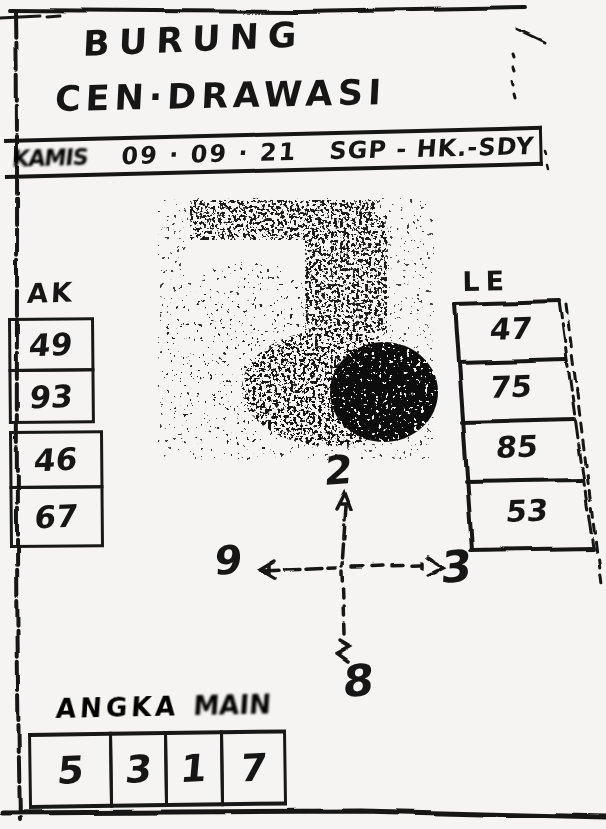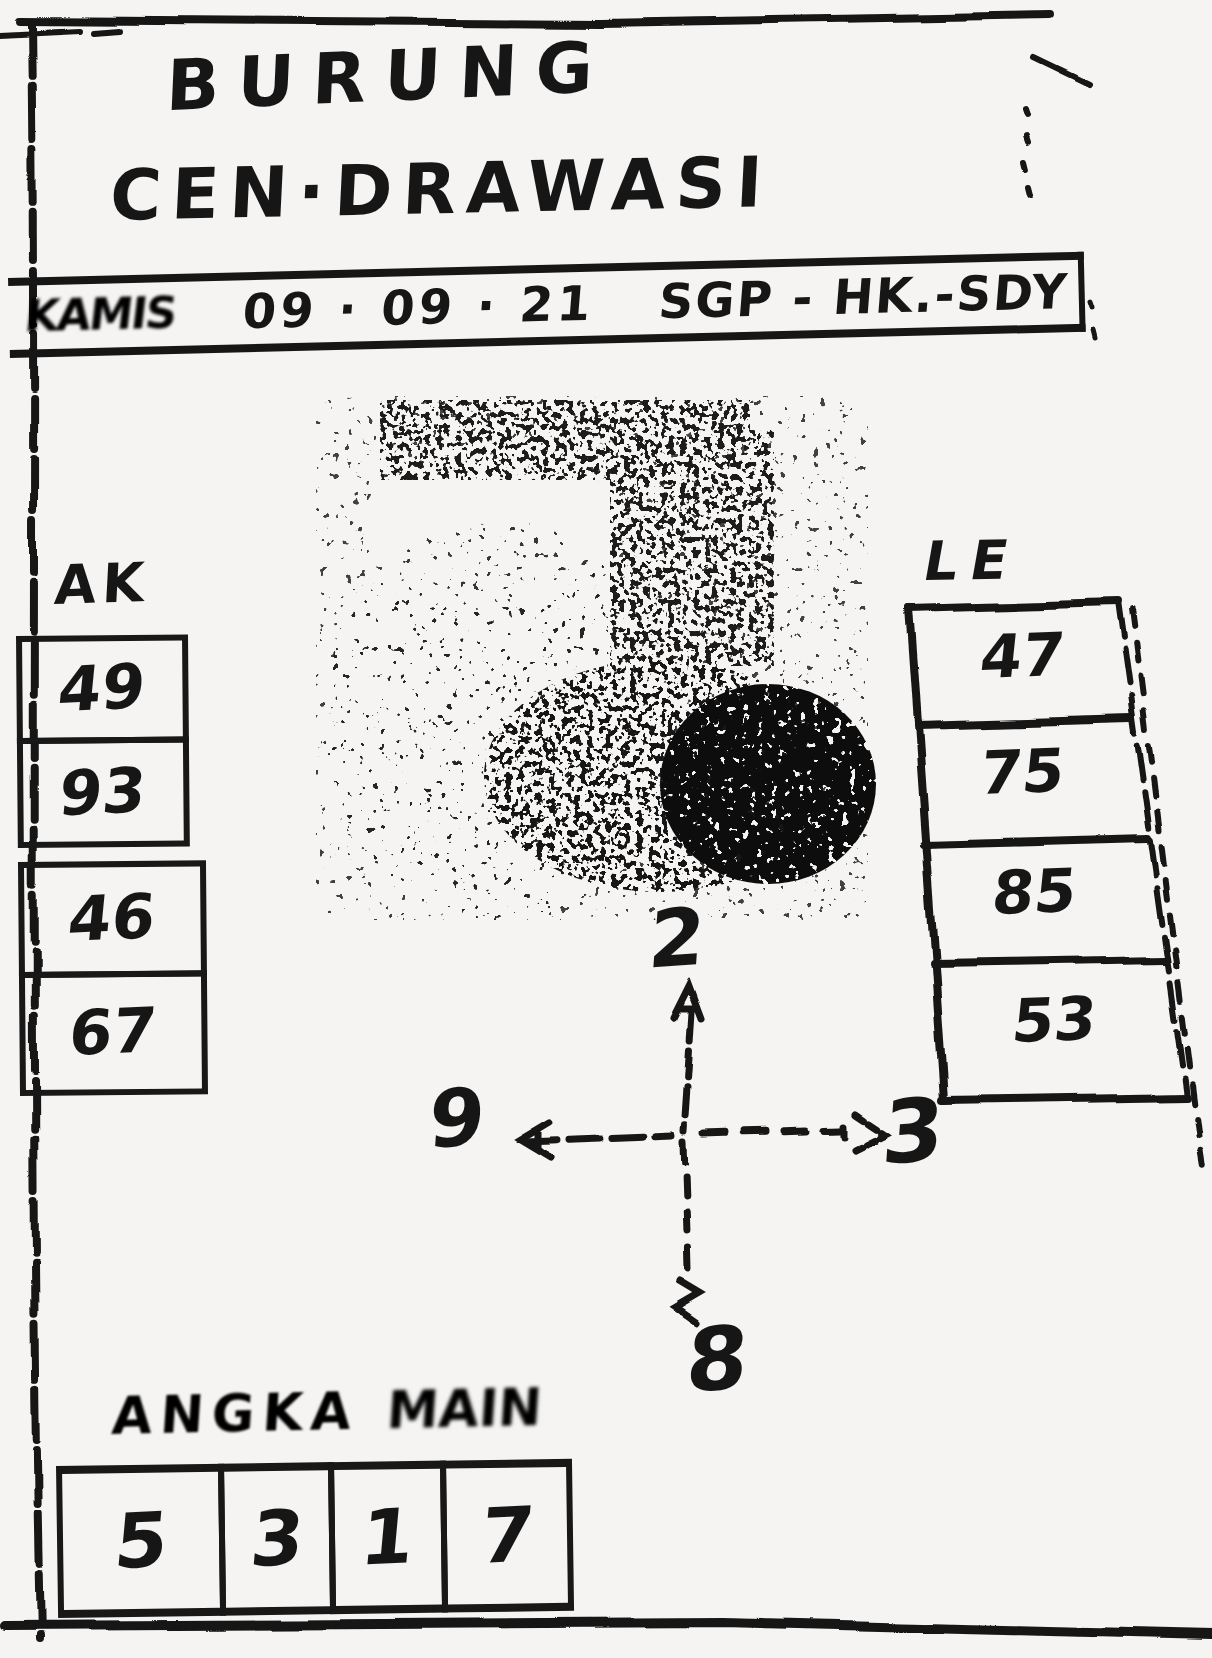--- a/index.html
+++ b/index.html
@@ -32,21 +32,21 @@
   .ak-col{left:8px;top:318px;transform:rotate(-0.5deg);}
   .cellbox{box-sizing:border-box;border:3px solid #181818;display:flex;align-items:center;justify-content:center;}
   .ak-col .cellbox{width:86px;background:transparent;}
   .ak-col .r1{height:54px;}
   .ak-col .r2{height:55px;margin-top:-3px;}
   .ak-col .r3{height:58px;margin-top:7px;width:94px;}
   .ak-col .r4{height:62px;margin-top:-3px;width:94px;}
   .cellnum{font-size:31px;font-weight:700;transform:skewX(-8deg) rotate(-2deg);}
 
   
-  .le-label{left:462px;top:266px;font-size:27px;letter-spacing:6px;transform:rotate(-1deg);font-style:italic;}
+  .le-label{left:462px;top:266px;font-size:27px;letter-spacing:6px;transform:rotate(-1deg);}
   .le-num{font-size:30px;font-weight:700;transform:skewX(-8deg) rotate(-2deg);}
 
   
   .cnum{font-weight:700;transform:skewX(-8deg) rotate(-4deg);}
 
   
   .am-label{left:57px;top:694px;font-size:26px;letter-spacing:4px;transform:rotate(-1.2deg) skewX(-5deg);filter:blur(0.4px) contrast(1.4);}
   .am-label .w2{margin-left:14px;filter:blur(0.8px) contrast(1.8);letter-spacing:0px;}
   .am-row{left:28px;top:733px;display:flex;transform:rotate(-0.8deg);}
   .am-row .cellbox{height:76px;margin-left:-3px;border-width:4px 3px 4px 3px;}

